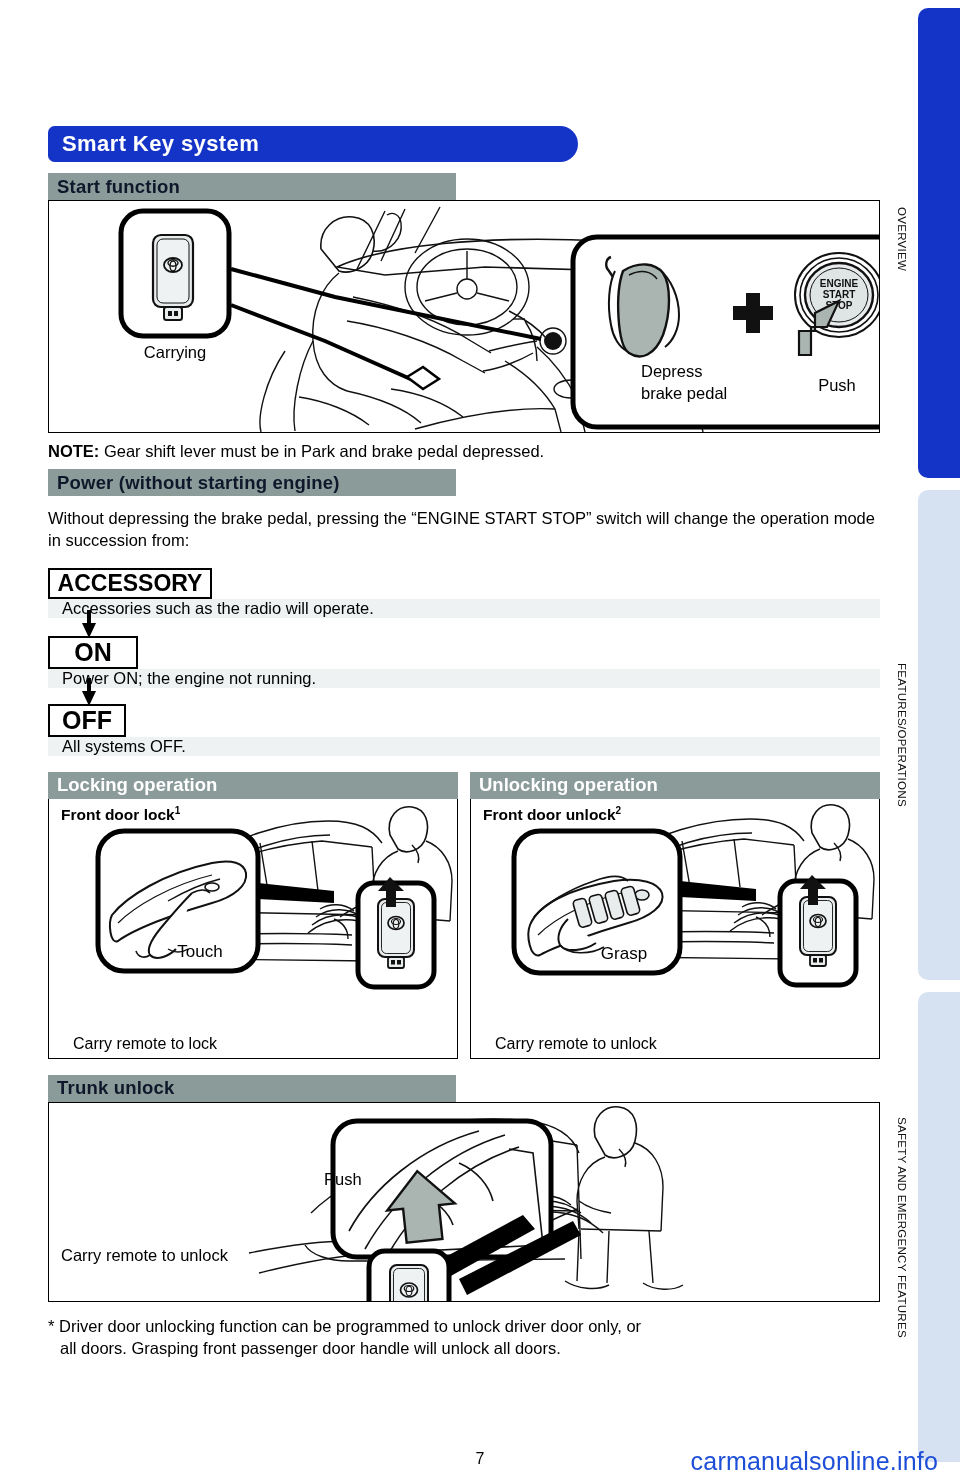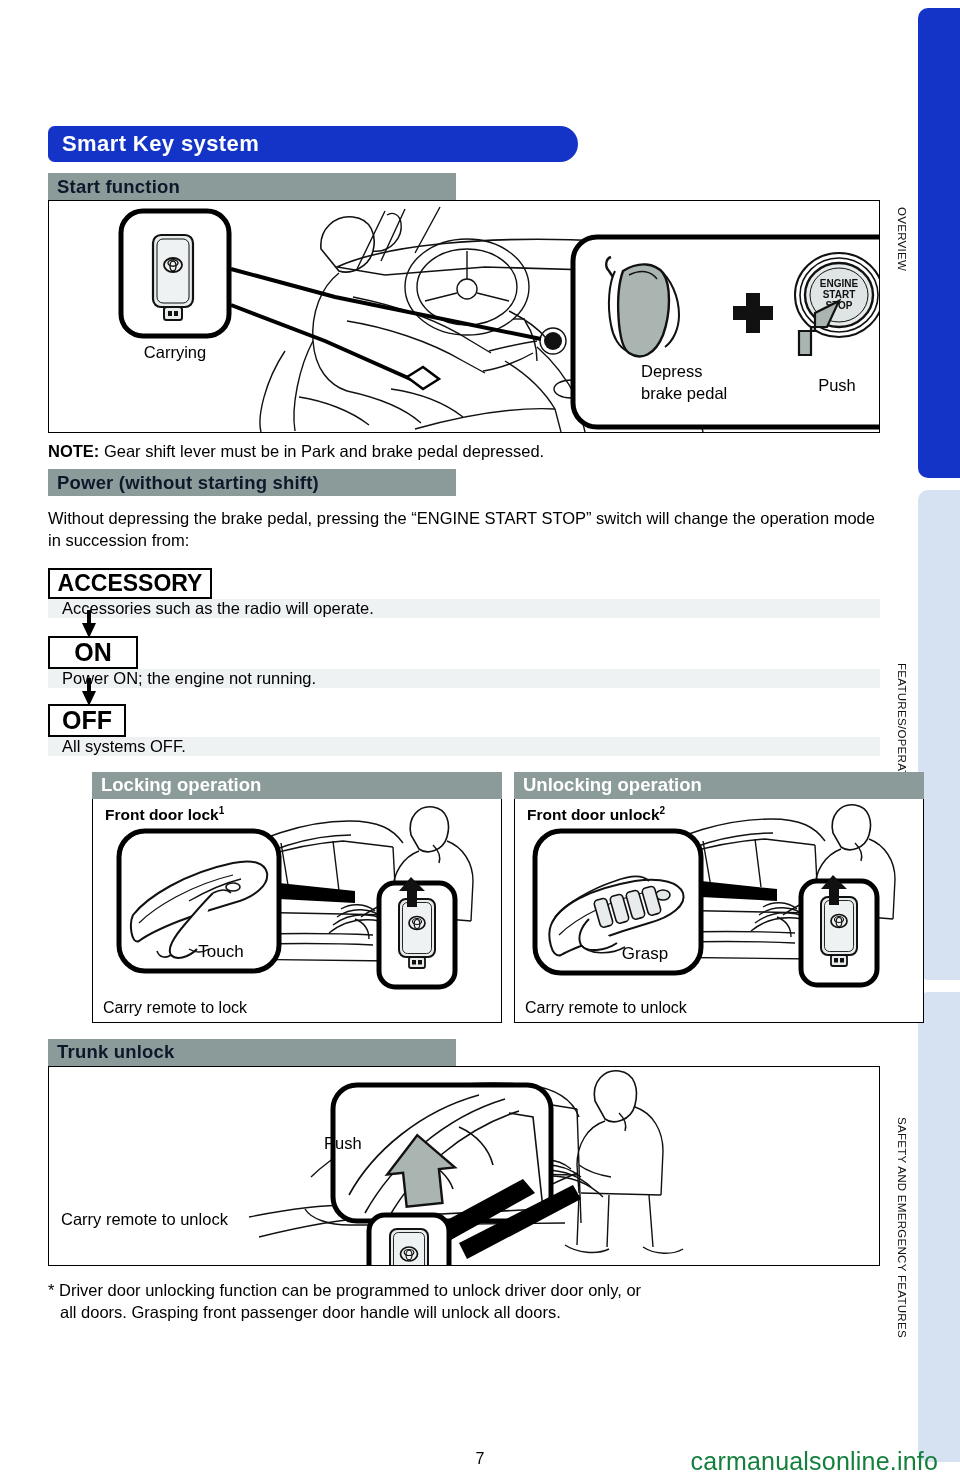--- a/index.html
+++ b/index.html
@@ -77,50 +77,50 @@
   .chip-off { width: 78px; font-size: 25px; }
   .mode-desc {
     background: #eef2f3; flex: 1; display: flex; align-items: center;
     padding-left: 14px; font-size: 16.5px; height: 31px;
   }
   .arrow-down {
     position: absolute; left: 34px; top: -4px; width: 14px; height: 28px;
   }
 
   
-  .lock-cols { display: flex; gap: 12px; margin-top: 22px; margin-left: 44px; }
+  .lock-cols { display: flex; gap: 12px; margin-top: 22px; }
   .lock-col { width: 410px; }
   .lock-head {
     background: #8b9b9a; color: #fff; height: 27px;
     display: flex; align-items: center; padding-left: 9px;
     font-size: 18.5px; font-weight: bold;
   }
-  .lock-body { border: 1px solid #000; border-top: none; height: 224px; position: relative; background:#fff; overflow:hidden; }
+  .lock-body { border: 1px solid #000; border-top: none; height: 260px; position: relative; background:#fff; overflow:hidden;padding-left:23px; }
   .lock-title { position: absolute; left: 12px; top: 6px; font-size: 15.5px; font-weight: bold; }
   .lock-title sup { font-size: 10px; vertical-align: super; }
-  .lock-caption { position: absolute; left: 10px; bottom: 5px; font-size: 16px; }
+  .lock-caption { position: absolute; left: 24px; bottom: 5px; font-size: 16px; }
 
   
   .trunk-wrap { margin-top: 16px; }
   .trunk-body { border: 1px solid #000; height: 200px; position: relative; background:#fff; overflow:hidden; }
   .trunk-caption { position: absolute; left: 12px; bottom: 36px; font-size: 16.5px; }
   .trunk-push { position: absolute; left: 275px; top: 67px; font-size: 16.5px; }
 
   .footnote { font-size: 16.5px; line-height: 1.34; margin-top: 13px; }
   .footnote .ind { display:block; padding-left: 12px; }
   .note2 { font-size: 16.5px; margin-top: 14px; }
 
   .page-num {
     position: absolute; left: 0; right: 0; bottom: 16px;
     text-align: center; font-size: 16px; color: #000;
     width: 960px;
   }
   .watermark {
     position: absolute; right: 22px; bottom: 8px;
-    font-size: 25px; color: #15803d; letter-spacing: .2px;
+    font-size: 25px; color: #1d4ed8; letter-spacing: .2px;
   }
   svg { display: block; }
   .lbl { font-family: "Liberation Sans", sans-serif; }
 </style>
 </head>
 <body>
 
 <div class="page">
 
   <div class="tab-strip">
@@ -238,21 +238,21 @@
         </g>
         <text class="lbl" x="90" y="157" font-size="16.5" text-anchor="middle" fill="#000">Carrying</text>
         <text class="lbl" x="556" y="176" font-size="16.5" fill="#000">Depress</text>
         <text class="lbl" x="556" y="198" font-size="16.5" fill="#000">brake pedal</text>
         <text class="lbl" x="752" y="190" font-size="16.5" text-anchor="middle" fill="#000">Push</text>
       </svg>
     </div>
 
     <div class="note"><b>NOTE:</b><span> Gear shift lever must be in Park and brake pedal depressed.</span></div>
 
-    <div class="sub-head sh-power">Power (without starting shift)</div>
+    <div class="sub-head sh-power">Power (without starting engine)</div>
 
     <div class="para">Without depressing the brake pedal, pressing the “ENGINE START STOP” switch will change the operation mode in succession from:</div>
 
     <div class="modes">
       <div class="mode-row">
         <div class="mode-chip chip-accessory">ACCESSORY</div>
         <div class="mode-desc">Accessories such as the radio will operate.</div>
       </div>
       <div class="mode-gap">
         <svg class="arrow-down" viewBox="0 0 14 28">

